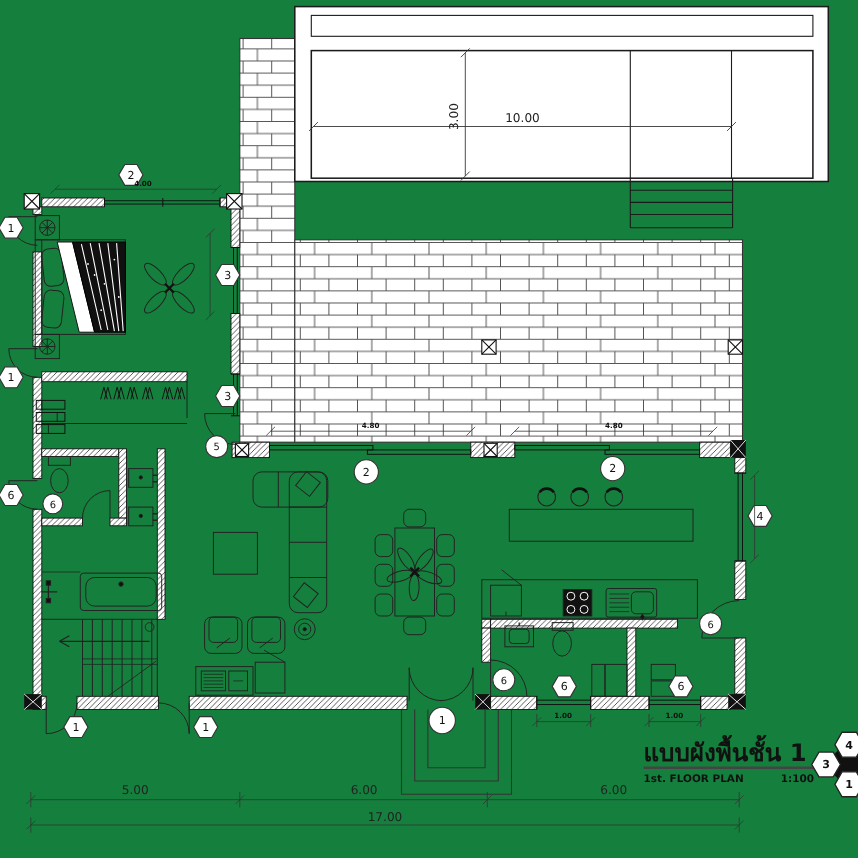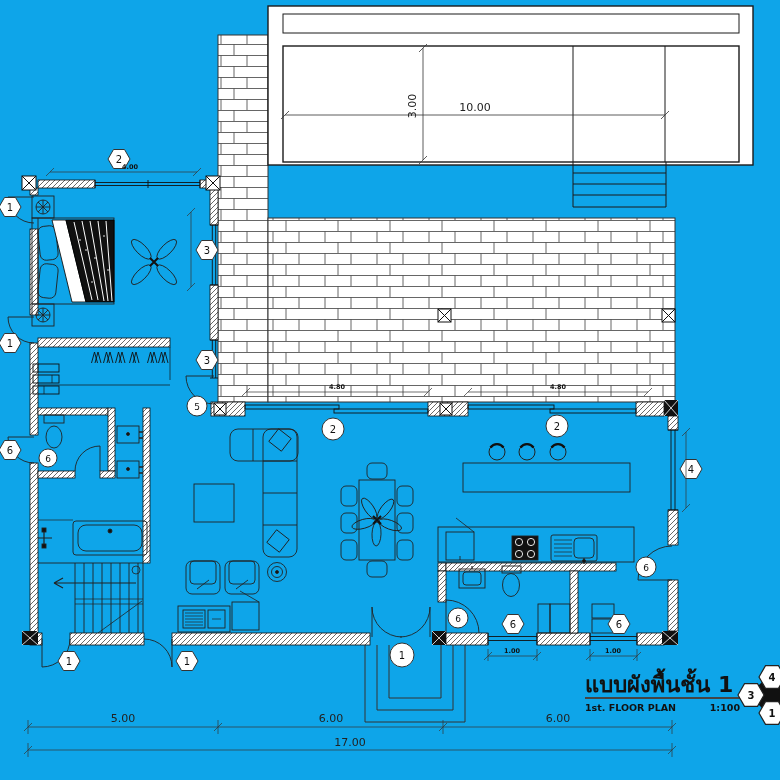--- a/index.html
+++ b/index.html
@@ -1,16 +1,16 @@
 <!DOCTYPE html>
 <html><head>
 <meta charset="utf-8">
 <style>
   html,body{margin:0;padding:0;background:#ffffff;}
-  #canvas{position:relative;width:780px;height:780px;background:#0ea5e9;overflow:hidden;
+  #canvas{position:relative;width:780px;height:780px;background:#15803d;overflow:hidden;
           font-family:"DejaVu Sans","Liberation Sans",sans-serif;}
   svg{position:absolute;top:0;left:0;}
   text{fill:#111;font-family:"DejaVu Sans","Liberation Sans",sans-serif;}
   .dim{font-size:11px;fill:#222;}
   .dimsm{font-size:6.5px;font-weight:bold;fill:#111;}
   .tag{font-size:10px;fill:#111;text-anchor:middle;}
   .tagsm{font-size:9px;fill:#111;text-anchor:middle;}
   .ttl{font-size:22px;font-weight:bold;}
   .sub{font-size:9.5px;font-weight:bold;}
 </style>

